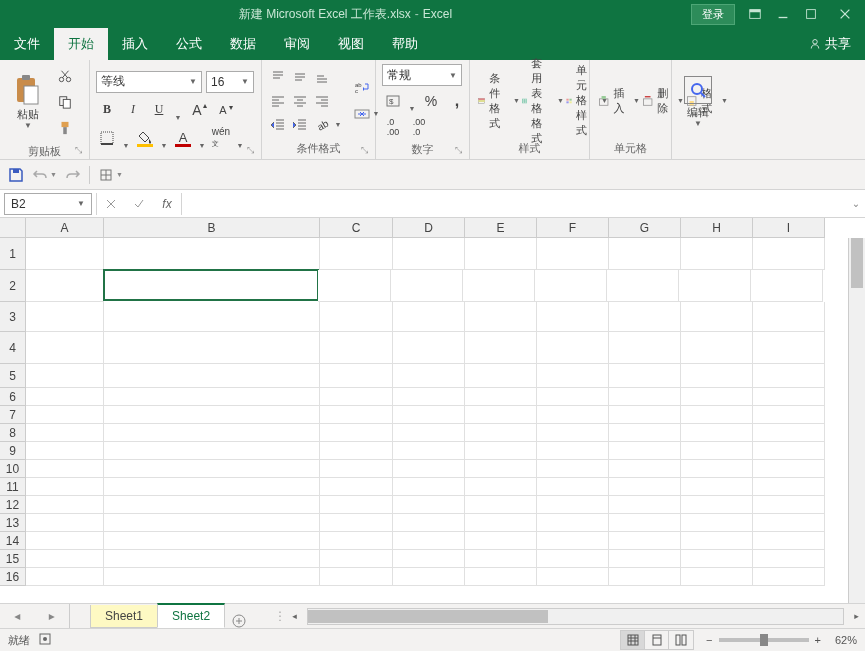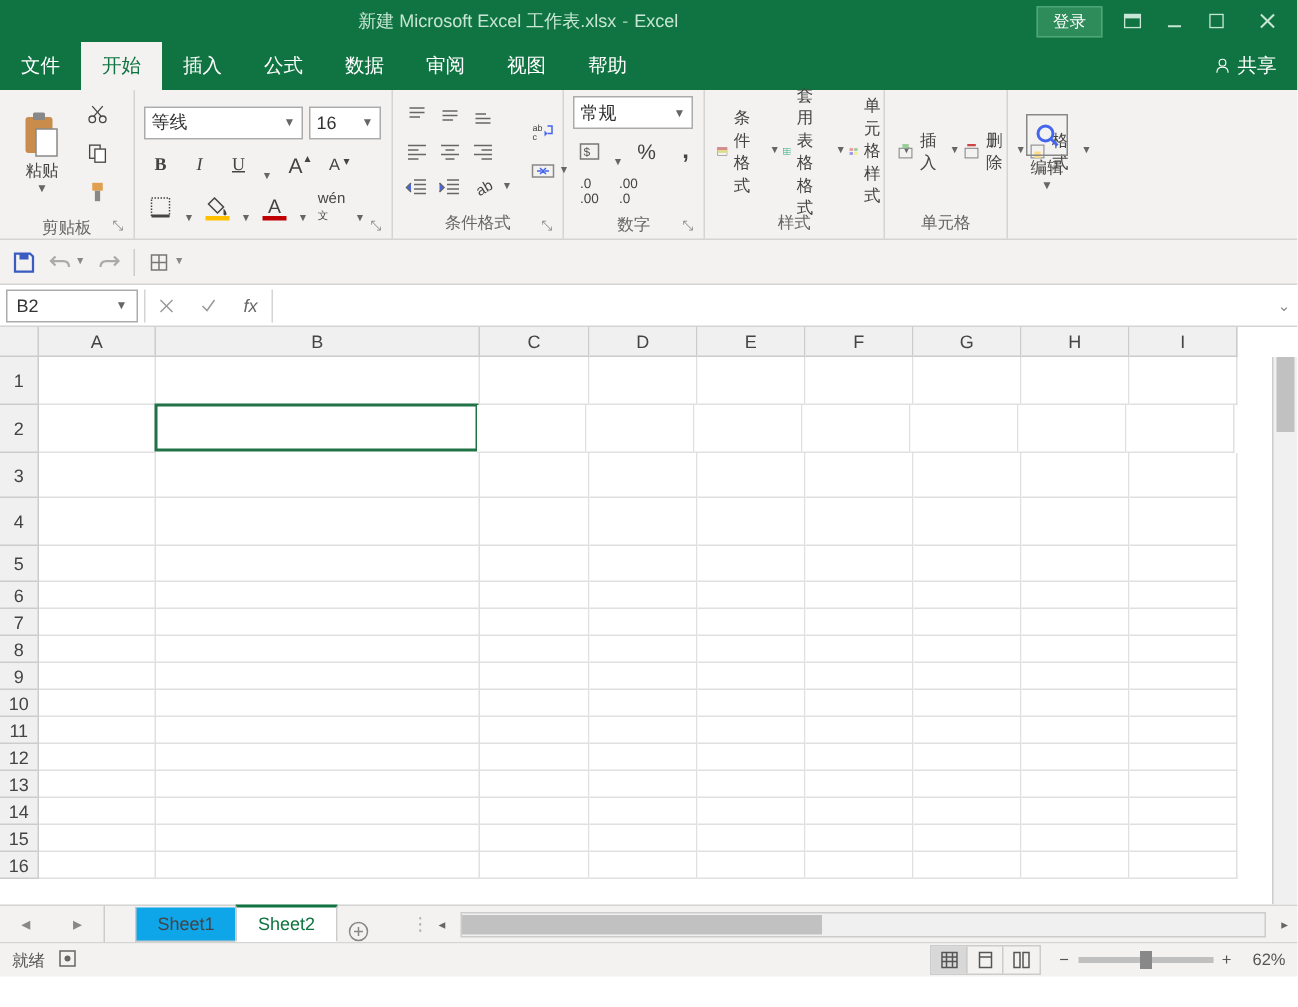--- a/index.html
+++ b/index.html
@@ -74,21 +74,21 @@
 .rowhead{background:#f0f0f0;border-right:1px solid #ccc;border-bottom:1px solid #ccc;display:flex;align-items:center;justify-content:center;font-size:12px;color:#444}
 .cells{position:absolute;left:26px;top:20px}
 .cellrow{display:flex}
 .cell{border-right:1px solid #e0e0e0;border-bottom:1px solid #e0e0e0;background:#fff}
 .cell.sel{border:2px solid #217346;margin:-1px}
 .vscroll{position:absolute;right:0;top:20px;width:17px;bottom:0;background:#f0f0f0;border-left:1px solid #ccc}
 .vthumb{position:absolute;top:0;left:2px;right:2px;height:50px;background:#c1c1c1}
 .sheetbar{height:26px;border-top:1px solid #d4d4d4;border-bottom:1px solid #d4d4d4;background:#f3f2f1;display:flex;align-items:center}
 .sheet-nav{width:70px;display:flex;justify-content:space-around;color:#888;border-right:1px solid #ccc;height:100%;align-items:center}
 .sheet-tabs{display:flex;height:100%;align-items:flex-end;margin-left:20px}
-.tab{padding:4px 14px;border:1px solid #ccc;border-top:none;background:#0ea5e9;font-size:12px;color:#444;margin-right:-1px}
+.tab{padding:4px 14px;border:1px solid #ccc;border-top:none;background:#fef9c3;font-size:12px;color:#444;margin-right:-1px}
 .tab.active{background:#fff;border-bottom:1px solid #fff;color:#0f7441;border-top:2px solid #0f7441;margin-top:-2px}
 .tab-new{width:30px;display:flex;align-items:center;justify-content:center;color:#666}
 .tab-new svg{width:14px;height:14px}
 .hscroll-area{flex:1;display:flex;align-items:center;margin-left:20px}
 .hscroll{flex:1;height:17px;background:#f0f0f0;border:1px solid #ccc;position:relative;margin:0 4px}
 .hthumb{position:absolute;left:0;top:1px;bottom:1px;width:240px;background:#c1c1c1}
 .hbtn{width:17px;height:17px;color:#666;display:flex;align-items:center;justify-content:center;font-size:9px}
 .statusbar{height:22px;background:#f3f2f1;display:flex;align-items:center;font-size:11px;color:#555;padding:0 8px}
 .status-left{display:flex;align-items:center;gap:8px}
 .status-spacer{flex:1}

